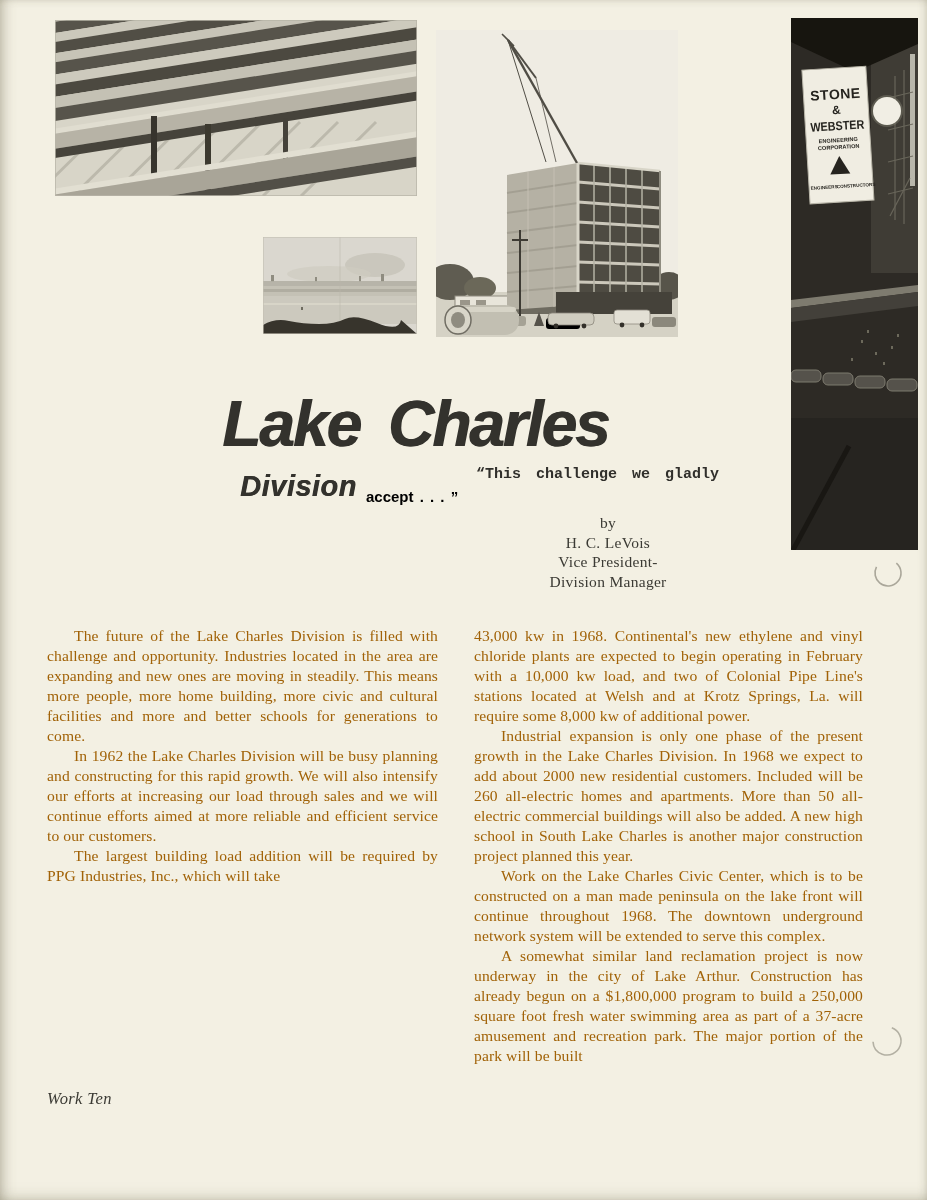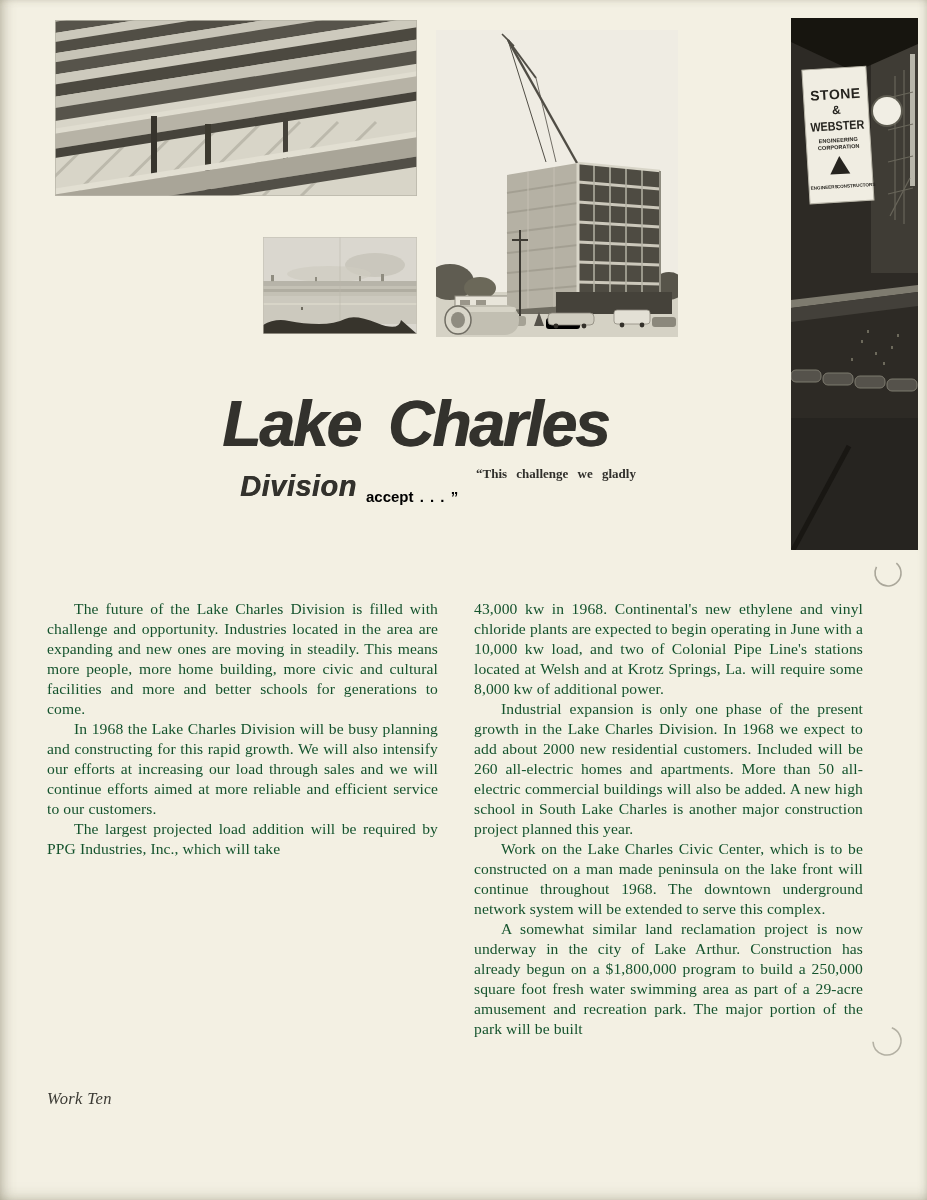--- a/index.html
+++ b/index.html
@@ -23,35 +23,35 @@
     white-space:nowrap;
   }
   .subhead{
     position:absolute;left:228px;top:458px;margin:12px;
     font-family:"Liberation Sans",sans-serif;font-style:italic;font-weight:bold;
     font-size:29px;letter-spacing:.5px;color:#33322d;text-shadow:.5px 0 0 #33322d;
     white-space:nowrap;
   }
   .quote-1{
     position:absolute;left:476px;top:466px;
-    font-family:Liberation Serif, serif;font-weight:bold;font-size:13px;
+    font-family:Liberation Mono, monospace;font-weight:bold;font-size:15px;
     word-spacing:6px;color:#302f2b;white-space:nowrap;
   }
   .quote-2{
     position:absolute;left:366px;top:488px;
     font-family:"Liberation Sans",sans-serif;font-weight:bold;font-size:15px;
     word-spacing:2px;color:#000000;white-space:nowrap;
   }
   .byline{
     position:absolute;left:528px;top:513px;width:160px;text-align:center;
     font-size:15.5px;line-height:19.5px;color:#3b3a34;letter-spacing:.3px;
   }
   .col{
-    position:absolute;top:599px;text-align:justify;
-    font-size:15.6px;line-height:20px;letter-spacing:.1px;color:#14532d;
+    position:absolute;top:626px;text-align:justify;
+    font-size:15.6px;line-height:20px;letter-spacing:.1px;color:#a16207;
   }
   .col p{margin:0;text-indent:27px;}
   .col p.no-indent{text-indent:0;}
   .col-left{left:47px;width:391px;}
   .col-right{left:474px;width:389px;}
   .page-footer{
     position:absolute;left:47px;top:1089px;font-style:italic;
     font-size:16.5px;color:#3b3a34;letter-spacing:.4px;
   }
   .scan-arc{position:absolute;}
@@ -260,32 +260,38 @@
       <rect y="400" width="127" height="132" fill="#262420"></rect>
       <line x1="2" y1="532" x2="58" y2="428" stroke="#191713" stroke-width="5"></line>
     </svg>
   </div>
 
   <h1 class="headline">Lake Charles</h1>
   <div class="subhead">Division</div>
   <div class="quote-1">“This challenge we gladly</div>
   <div class="quote-2">accept . . . ”</div>
 
+  <div class="byline">
+    <div>by</div>
+    <div>H. C. LeVois</div>
+    <div>Vice President-</div>
+    <div>Division Manager</div>
+  </div>
 
   <div class="col col-left">
     <p>The future of the Lake Charles Division is filled with challenge and opportunity. Industries located in the area are expanding and new ones are moving in steadily. This means more people, more home building, more civic and cultural facilities and more and better schools for generations to come.</p>
-    <p>In 1968 the Lake Charles Division will be busy planning and constructing for this rapid growth. We will also intensify our efforts at increasing our load through sales and we will continue efforts aimed at more reliable and efficient service to our customers.</p>
-    <p>The largest projected load addition will be required by PPG Industries, Inc., which will take</p>
+    <p>In 1962 the Lake Charles Division will be busy planning and constructing for this rapid growth. We will also intensify our efforts at increasing our load through sales and we will continue efforts aimed at more reliable and efficient service to our customers.</p>
+    <p>The largest building load addition will be required by PPG Industries, Inc., which will take</p>
   </div>
 
   <div class="col col-right">
-    <p class="no-indent">43,000 kw in 1968. Continental's new ethylene and vinyl chloride plants are expected to begin operating in June with a 10,000 kw load, and two of Colonial Pipe Line's stations located at Welsh and at Krotz Springs, La. will require some 8,000 kw of additional power.</p>
+    <p class="no-indent">43,000 kw in 1968. Continental's new ethylene and vinyl chloride plants are expected to begin operating in February with a 10,000 kw load, and two of Colonial Pipe Line's stations located at Welsh and at Krotz Springs, La. will require some 8,000 kw of additional power.</p>
     <p>Industrial expansion is only one phase of the present growth in the Lake Charles Division. In 1968 we expect to add about 2000 new residential customers. Included will be 260 all-electric homes and apartments. More than 50 all-electric commercial buildings will also be added. A new high school in South Lake Charles is another major construction project planned this year.</p>
     <p>Work on the Lake Charles Civic Center, which is to be constructed on a man made peninsula on the lake front will continue throughout 1968. The downtown underground network system will be extended to serve this complex.</p>
-    <p>A somewhat similar land reclamation project is now underway in the city of Lake Arthur. Construction has already begun on a $1,800,000 program to build a 250,000 square foot fresh water swimming area as part of a 29-acre amusement and recreation park. The major portion of the park will be built</p>
+    <p>A somewhat similar land reclamation project is now underway in the city of Lake Arthur. Construction has already begun on a $1,800,000 program to build a 250,000 square foot fresh water swimming area as part of a 37-acre amusement and recreation park. The major portion of the park will be built</p>
   </div>
 
   <div class="page-footer">Work Ten</div>
 
   <svg class="scan-arc" style="left:868px;top:553px;" width="40" height="40">
     <circle cx="20" cy="20" r="13" fill="none" stroke="#aaa79a" stroke-width="1.6" stroke-dasharray="58 24" transform="rotate(-50 20 20)"></circle>
   </svg>
   <svg class="scan-arc" style="left:866px;top:1020px;" width="42" height="42">
     <circle cx="21" cy="21" r="14" fill="none" stroke="#b3b0a3" stroke-width="1.6" stroke-dasharray="60 28" transform="rotate(-70 21 21)"></circle>
   </svg>

